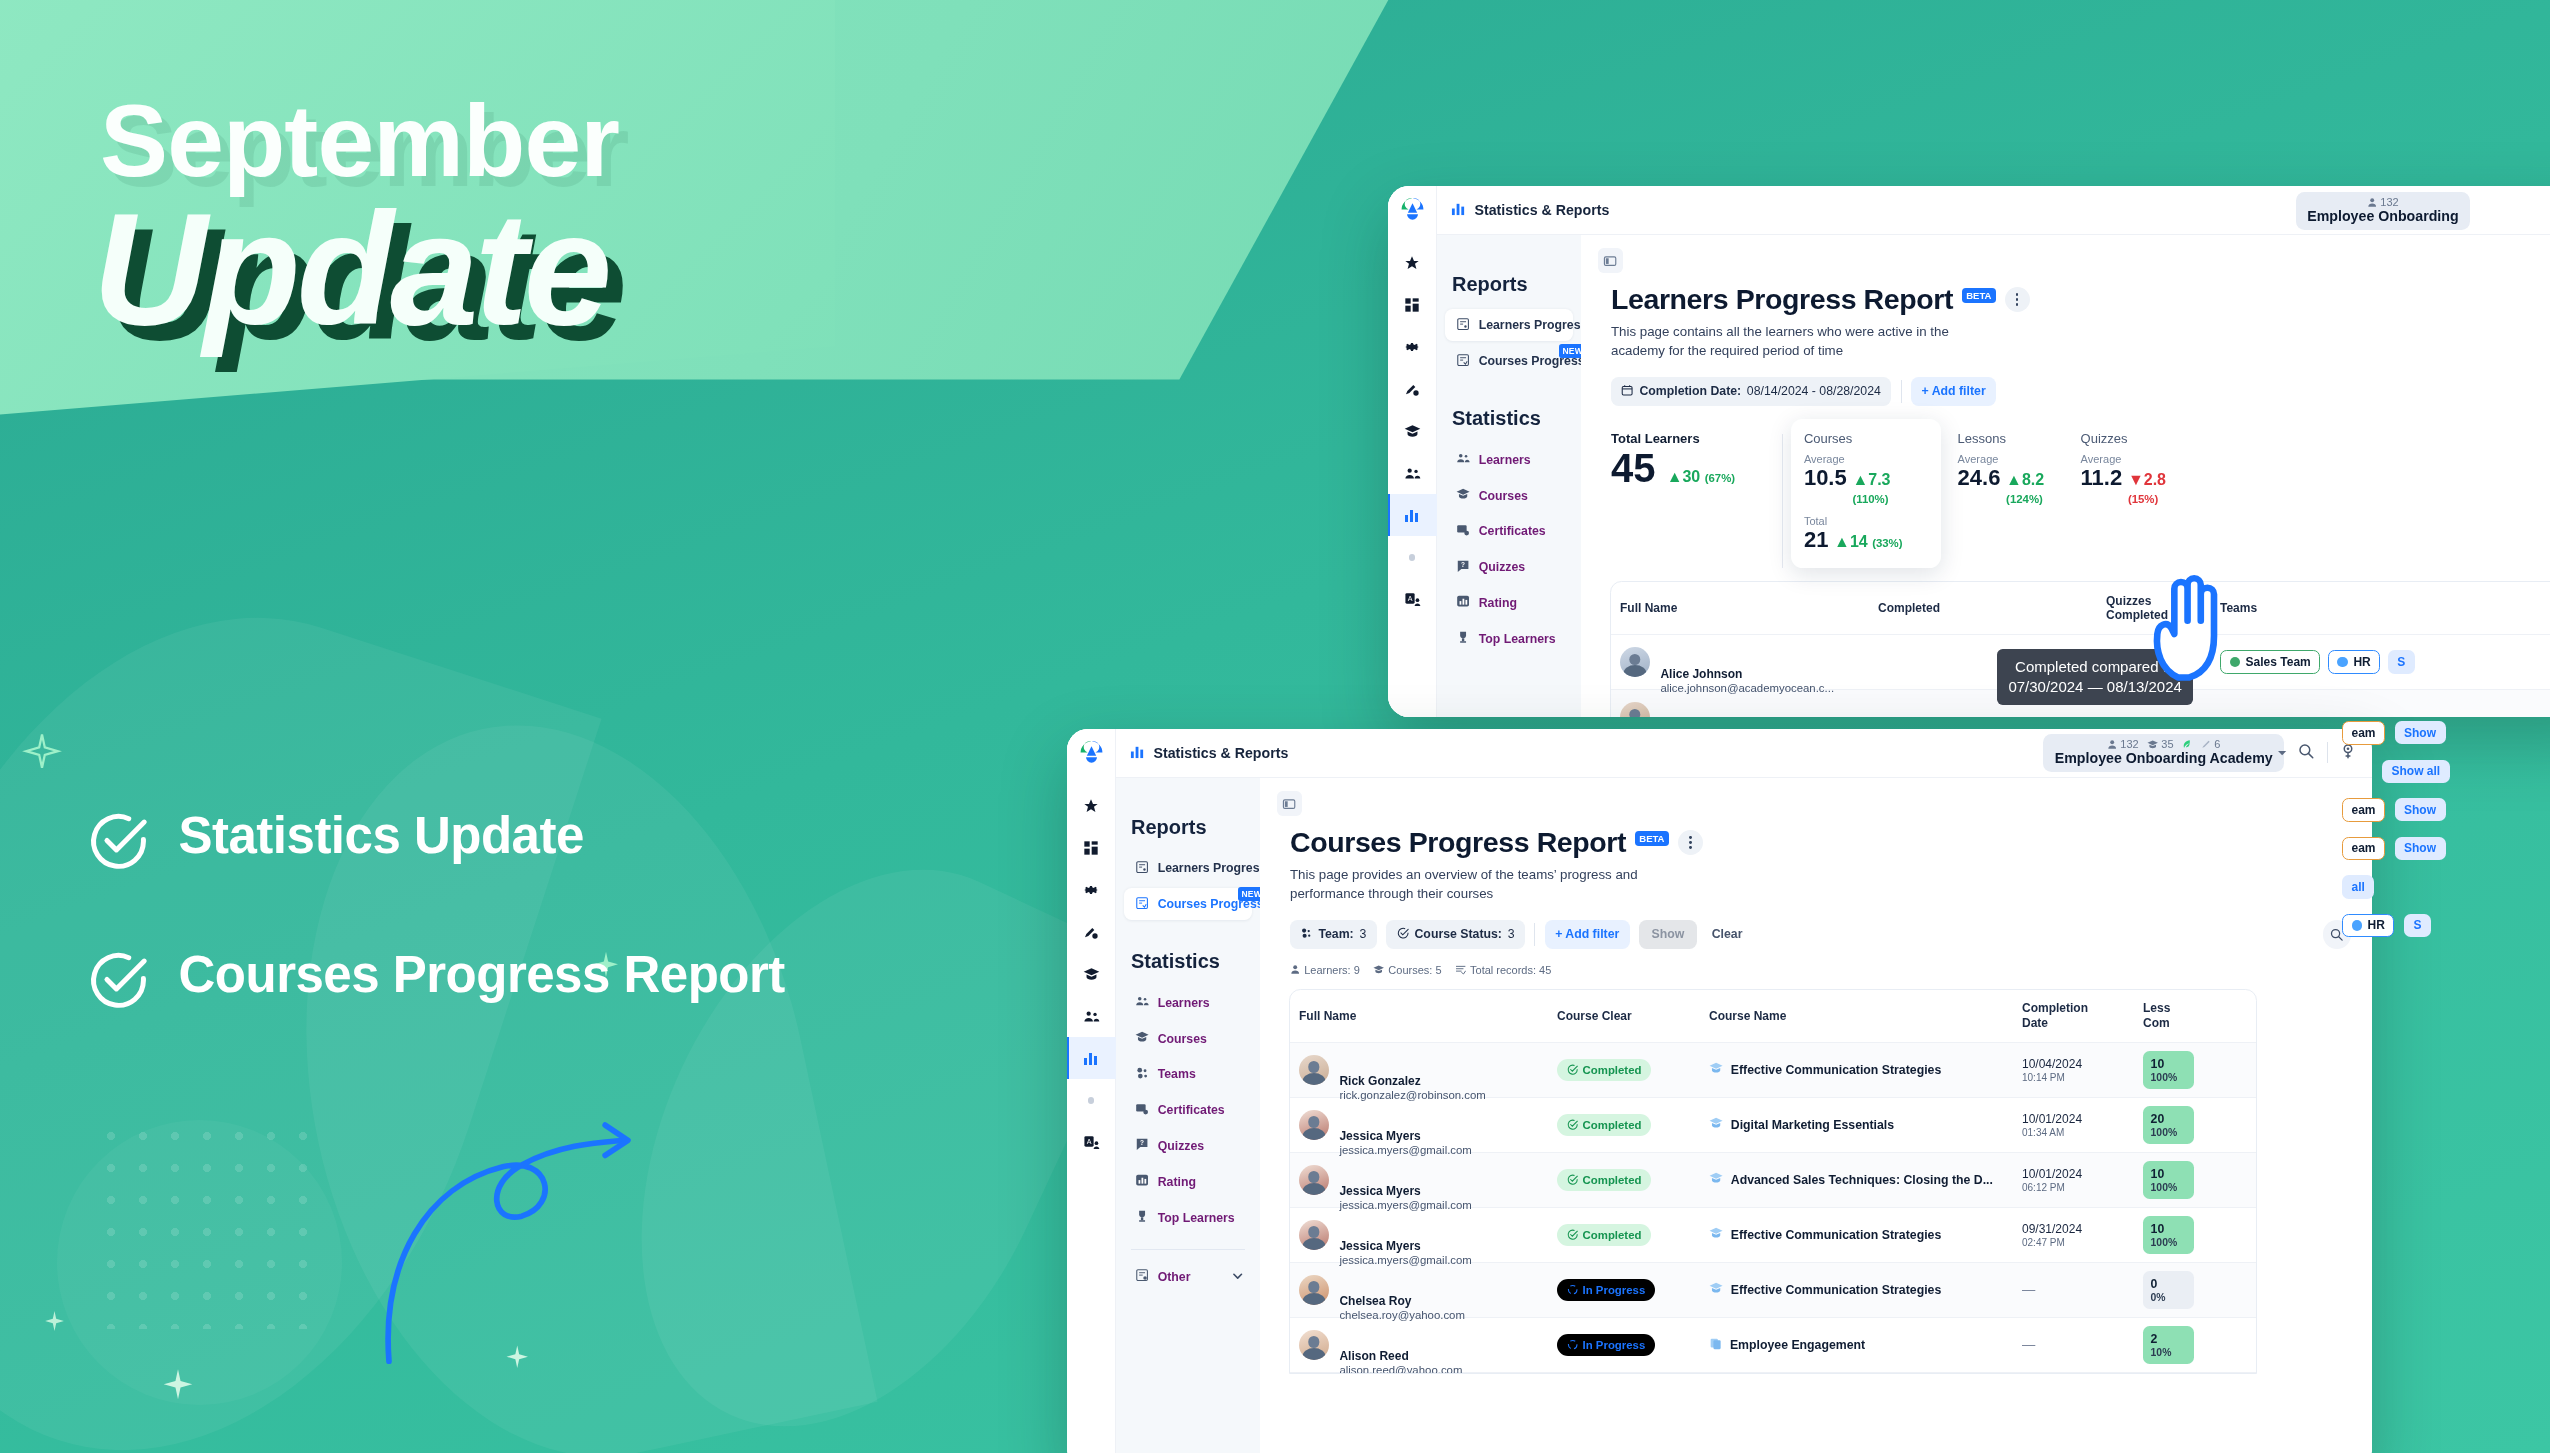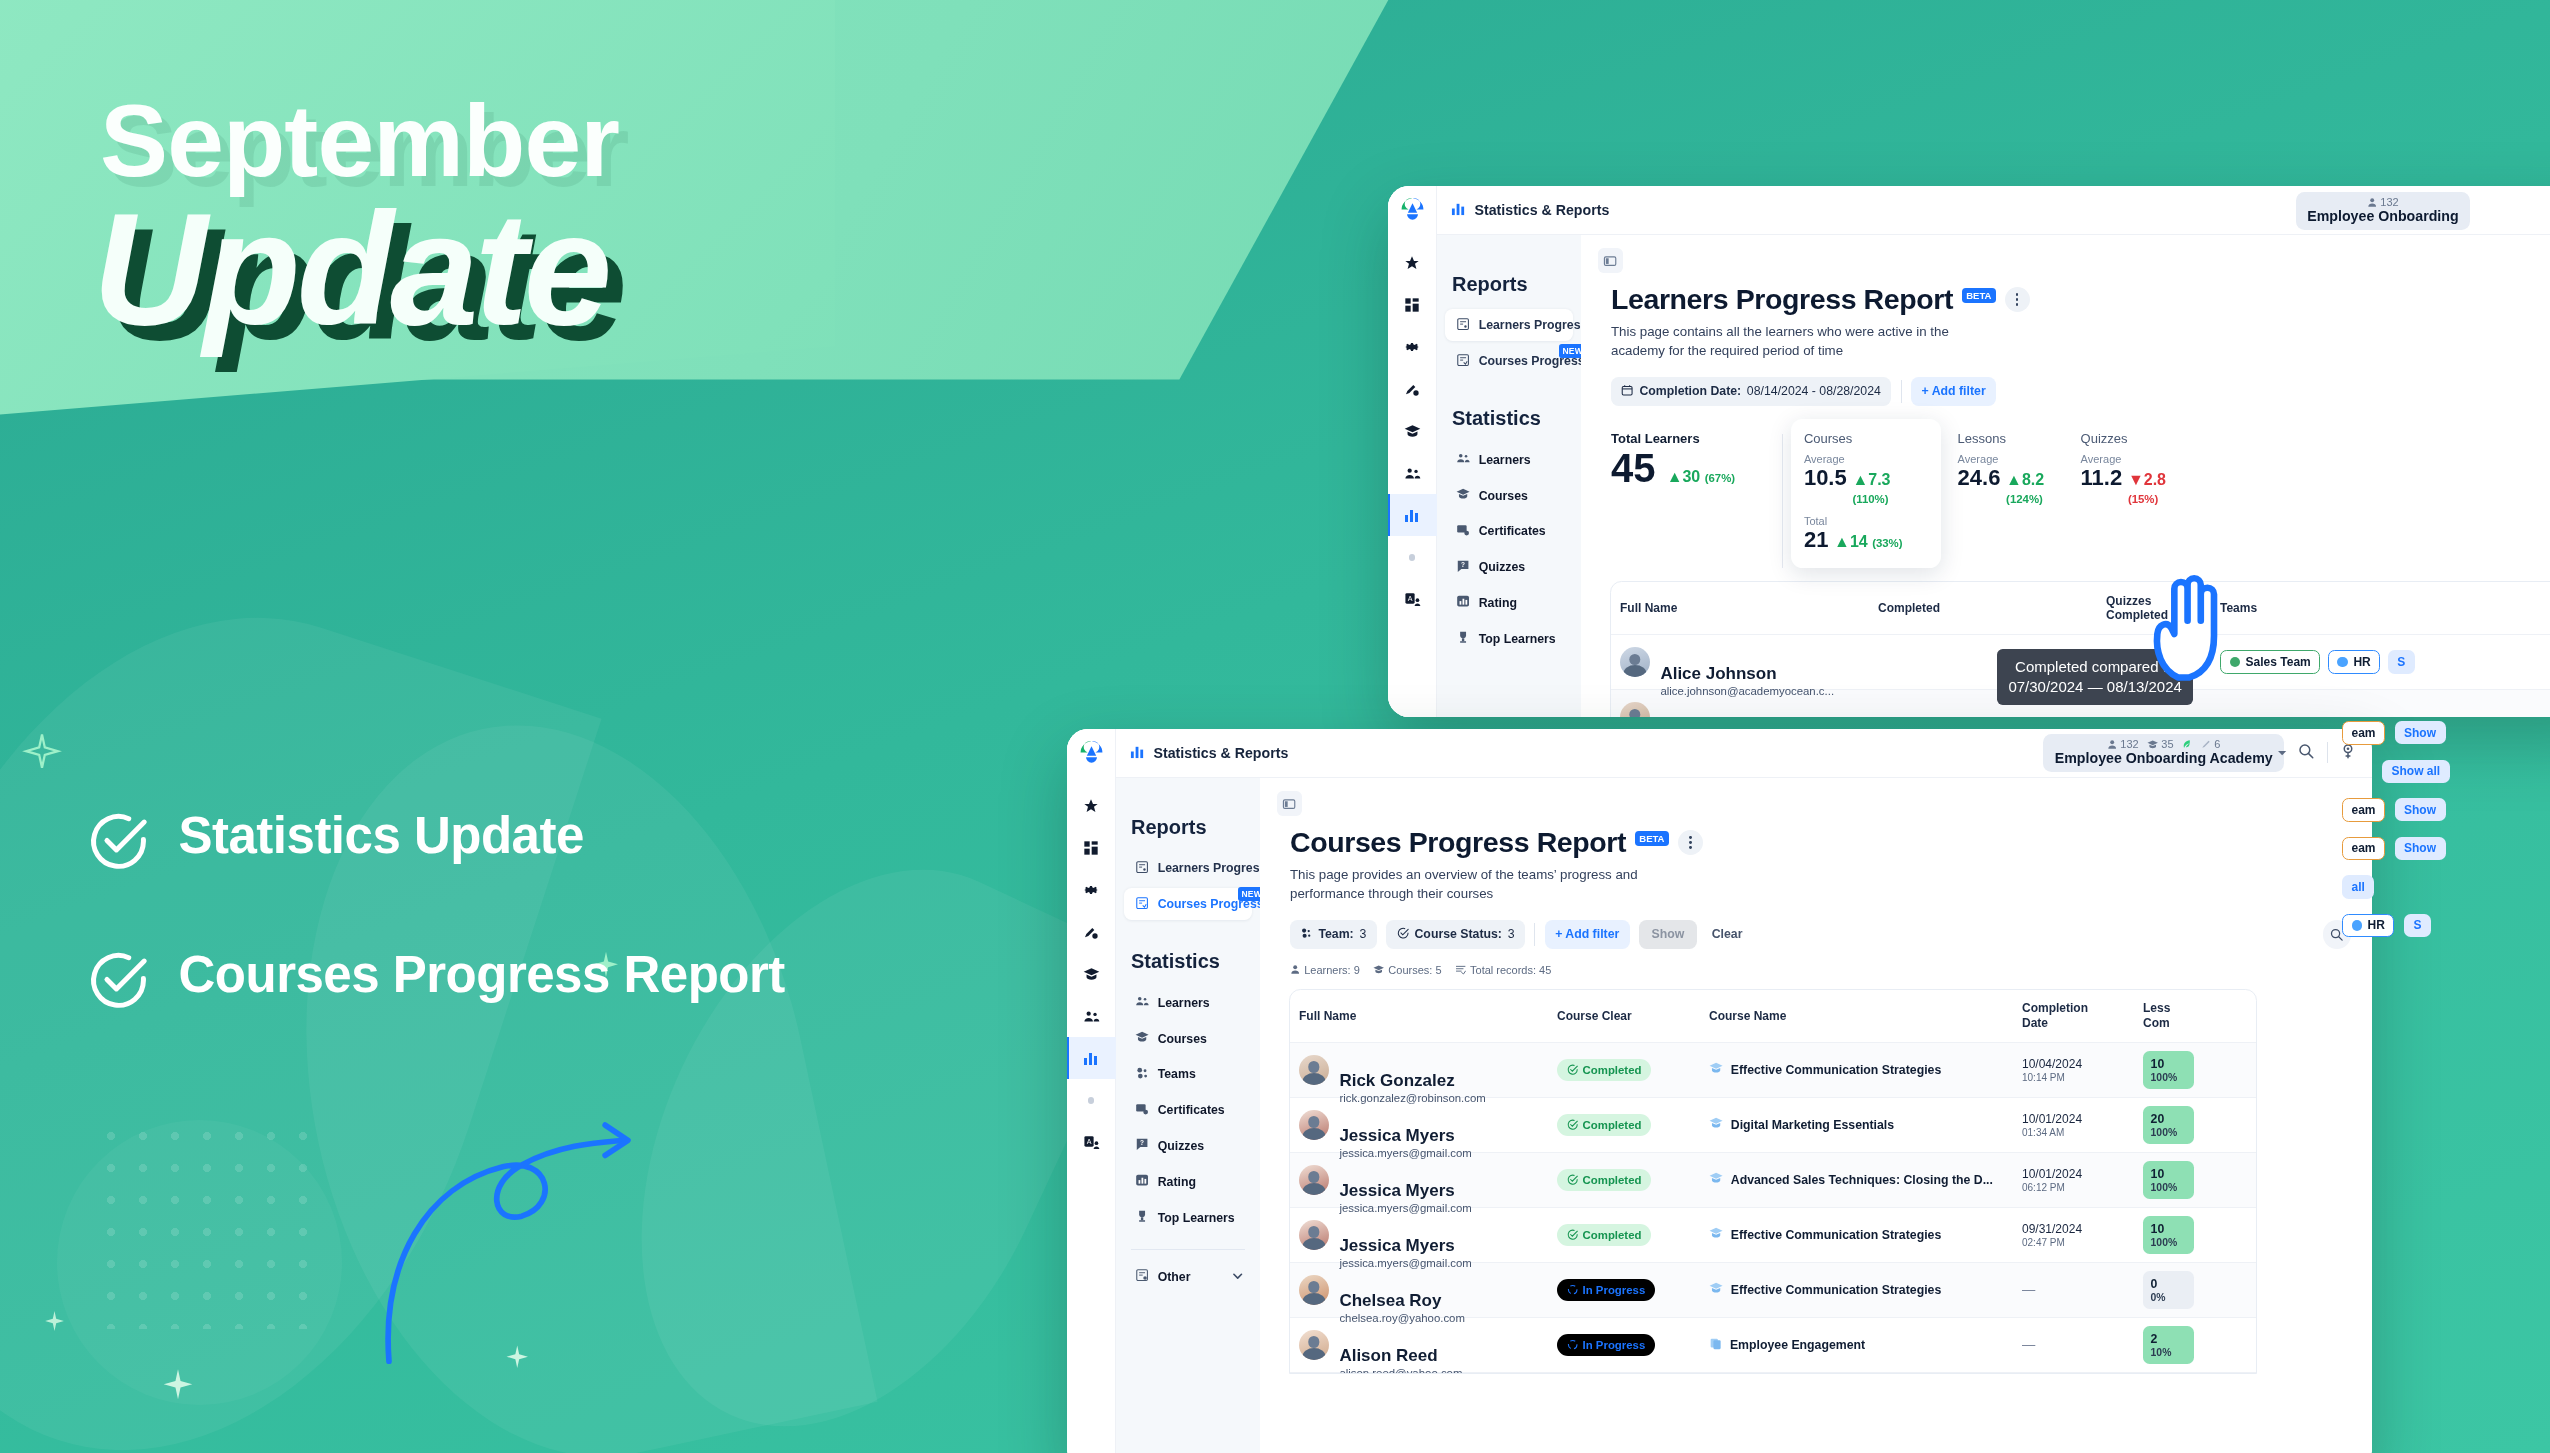--- a/index.html
+++ b/index.html
@@ -121,21 +121,21 @@
   }
   .nav-h.second { padding-top: 26.6px; }
   .nav-item {
     display: flex; align-items: center; gap: 8.5px;
     height: 32px; padding: 0 9.5px 0 11.4px; margin: 0 7.6px 3.8px 7.6px;
     border-radius: 7.6px; font-size: 12.3px; font-weight: 700; color: #24324c;
     position: relative; white-space: nowrap;
   }
   .nav-item.sel { background: #ffffff; box-shadow: 0 0.9px 2.8px rgba(20,40,70,0.07); }
   .nav-item.sel-blue { background: #ffffff; color: #1b74ff; box-shadow: 0 0.9px 2.8px rgba(20,40,70,0.07); }
-  .nav-item.stat { font-weight: 600; color: #0f172a; }
+  .nav-item.stat { font-weight: 600; color: #701a75; }
   .badge-new {
     position: absolute; right: -13.3px; top: -0.9px;
     background: #1b74ff; color: #fff; font-size: 8.5px; font-weight: 700;
     padding: 1.9px 3.8px; border-radius: 2.8px; letter-spacing: 0.2px;
   }
   .nav-div { height: 0.9px; background: #e2e8f1; margin: 15px 15px 11.4px 15px; }
 
   .main { flex: 1 1 auto; background: #fff; position: relative; padding: 0; overflow: hidden; }
   .panel-toggle {
     width: 25px; height: 25px; border-radius: 5.7px; background: #f1f4f9;
@@ -208,21 +208,21 @@
   }
   .avatar::before {
     content:""; position:absolute; left:50%; bottom:-4.7px; transform:translateX(-50%);
     width:23px; height:17px; border-radius:50% 50% 0 0; background:#55687f;
   }
   .avatar.a1 { background: linear-gradient(160deg,#e8d9cd,#c9ab92); }
   .avatar.a2 { background: linear-gradient(160deg,#f0dfd6,#b8756a); }
   .avatar.a3 { background: linear-gradient(160deg,#ecd9c6,#cc8f6a); }
   .avatar.a4 { background: linear-gradient(160deg,#f2e0d2,#d0a98c); }
   .nm { display: flex; flex-direction: column; gap: 0.9px; min-width: 0; }
-  .nm b { font-size: 17px; font-weight: 700; color: #101d33; white-space: nowrap; margin-top: 36px; }
+  .nm b { font-size: 12px; font-weight: 700; color: #101d33; white-space: nowrap; margin-top: 36px; }
   .nm span { font-size: 11.4px; color: #44536d; white-space: nowrap; }
   .pill {
     display: inline-flex; align-items: center; gap: 4.7px;
     font-size: 11.4px; font-weight: 600; border-radius: 12.3px; padding: 4.7px 9.5px;
   }
   .pill.done { background: #d5f5e0; color: #159450; }
   .pill.prog { background: #000000; color: #1b74ff; }
   .cname { font-size: 12.3px; font-weight: 700; color: #101d33; white-space: nowrap; overflow: hidden; text-overflow: ellipsis; }
   .dt { display: flex; flex-direction: column; gap: 0.9px; }
   .dt b { font-size: 12px; font-weight: 400; color: #19263f; }

